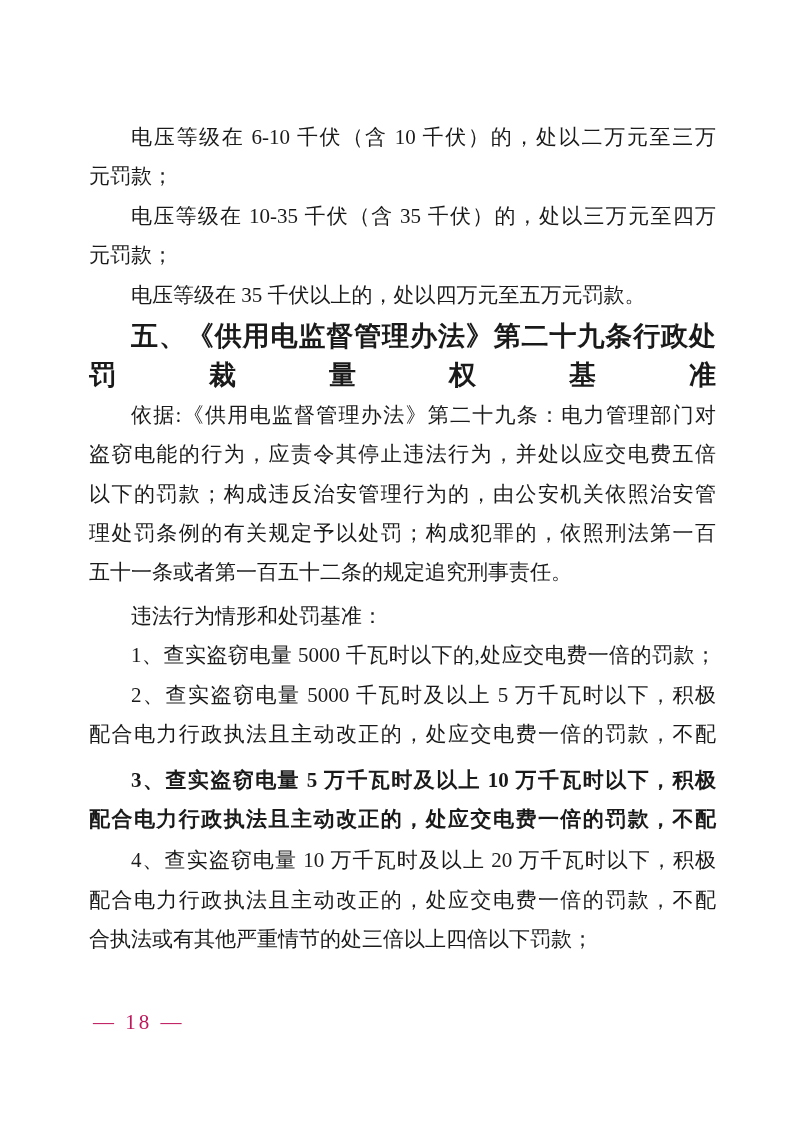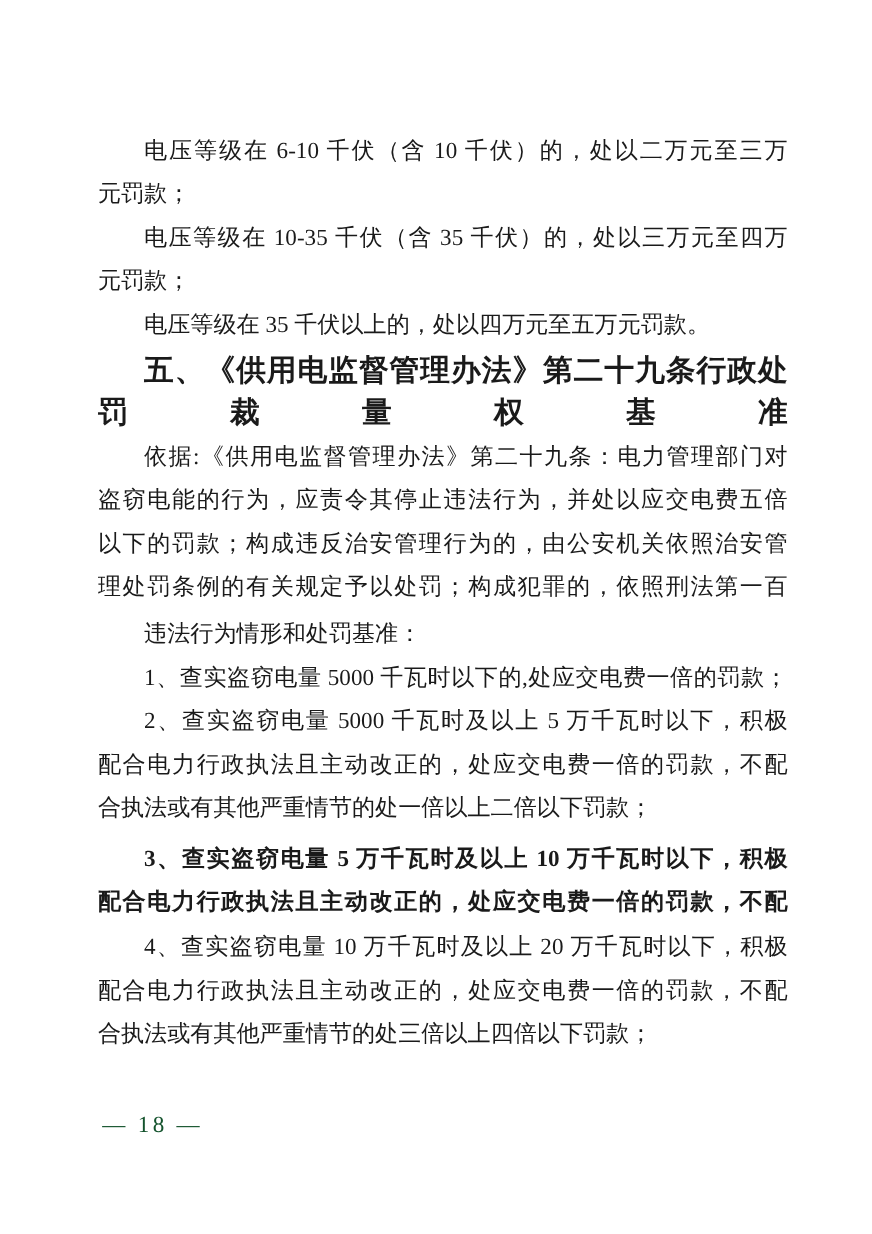--- a/index.html
+++ b/index.html
@@ -41,21 +41,21 @@
     font-weight: 700;
     font-size: 27px;
   }
   .footer {
     position: absolute;
     left: 93px;
     top: 1007px;
     font-size: 21px;
     line-height: 30px;
     letter-spacing: 3px;
-    color: #14532d;
+    color: #be185d;
   }
 </style>
 </head>
 <body>
 
 <div class="page">
   <div class="doc-body">
       <div class="block para">
         <div class="line first fill">电压等级在 6-10 千伏（含 10 千伏）的，处以二万元至三万</div>
         <div class="line">元罚款；</div>
@@ -68,31 +68,31 @@
         <div class="line first">电压等级在 35 千伏以上的，处以四万元至五万元罚款。</div>
       </div>
       <div class="block heading" style="margin-top: 2px;">
         <div class="line first fill">五、《供用电监督管理办法》第二十九条行政处罚裁量权基准</div>
       </div>
       <div class="block para">
         <div class="line first fill">依据:《供用电监督管理办法》第二十九条：电力管理部门对</div>
         <div class="line fill">盗窃电能的行为，应责令其停止违法行为，并处以应交电费五倍</div>
         <div class="line fill">以下的罚款；构成违反治安管理行为的，由公安机关依照治安管</div>
         <div class="line fill">理处罚条例的有关规定予以处罚；构成犯罪的，依照刑法第一百</div>
+        <div class="line">五十一条或者第一百五十二条的规定追究刑事责任。</div>
       </div>
       <div class="block para" style="margin-top: 4px;">
         <div class="line first">违法行为情形和处罚基准：</div>
       </div>
       <div class="block para">
         <div class="line first fill">1、查实盗窃电量 5000 千瓦时以下的,处应交电费一倍的罚款；</div>
       </div>
       <div class="block para">
         <div class="line first fill">2、查实盗窃电量 5000 千瓦时及以上 5 万千瓦时以下，积极</div>
         <div class="line fill">配合电力行政执法且主动改正的，处应交电费一倍的罚款，不配</div>
-        <div class="line">合执法或有其他严重情节的处一倍以上二倍以下罚款；</div>
       </div>
       <div class="block para" style="margin-top: 6px; font-weight: bold;">
         <div class="line first fill">3、查实盗窃电量 5 万千瓦时及以上 10 万千瓦时以下，积极</div>
         <div class="line fill">配合电力行政执法且主动改正的，处应交电费一倍的罚款，不配</div>
       </div>
       <div class="block para" style="margin-top: 2px;">
         <div class="line first fill">4、查实盗窃电量 10 万千瓦时及以上 20 万千瓦时以下，积极</div>
         <div class="line fill">配合电力行政执法且主动改正的，处应交电费一倍的罚款，不配</div>
         <div class="line">合执法或有其他严重情节的处三倍以上四倍以下罚款；</div>
       </div>

